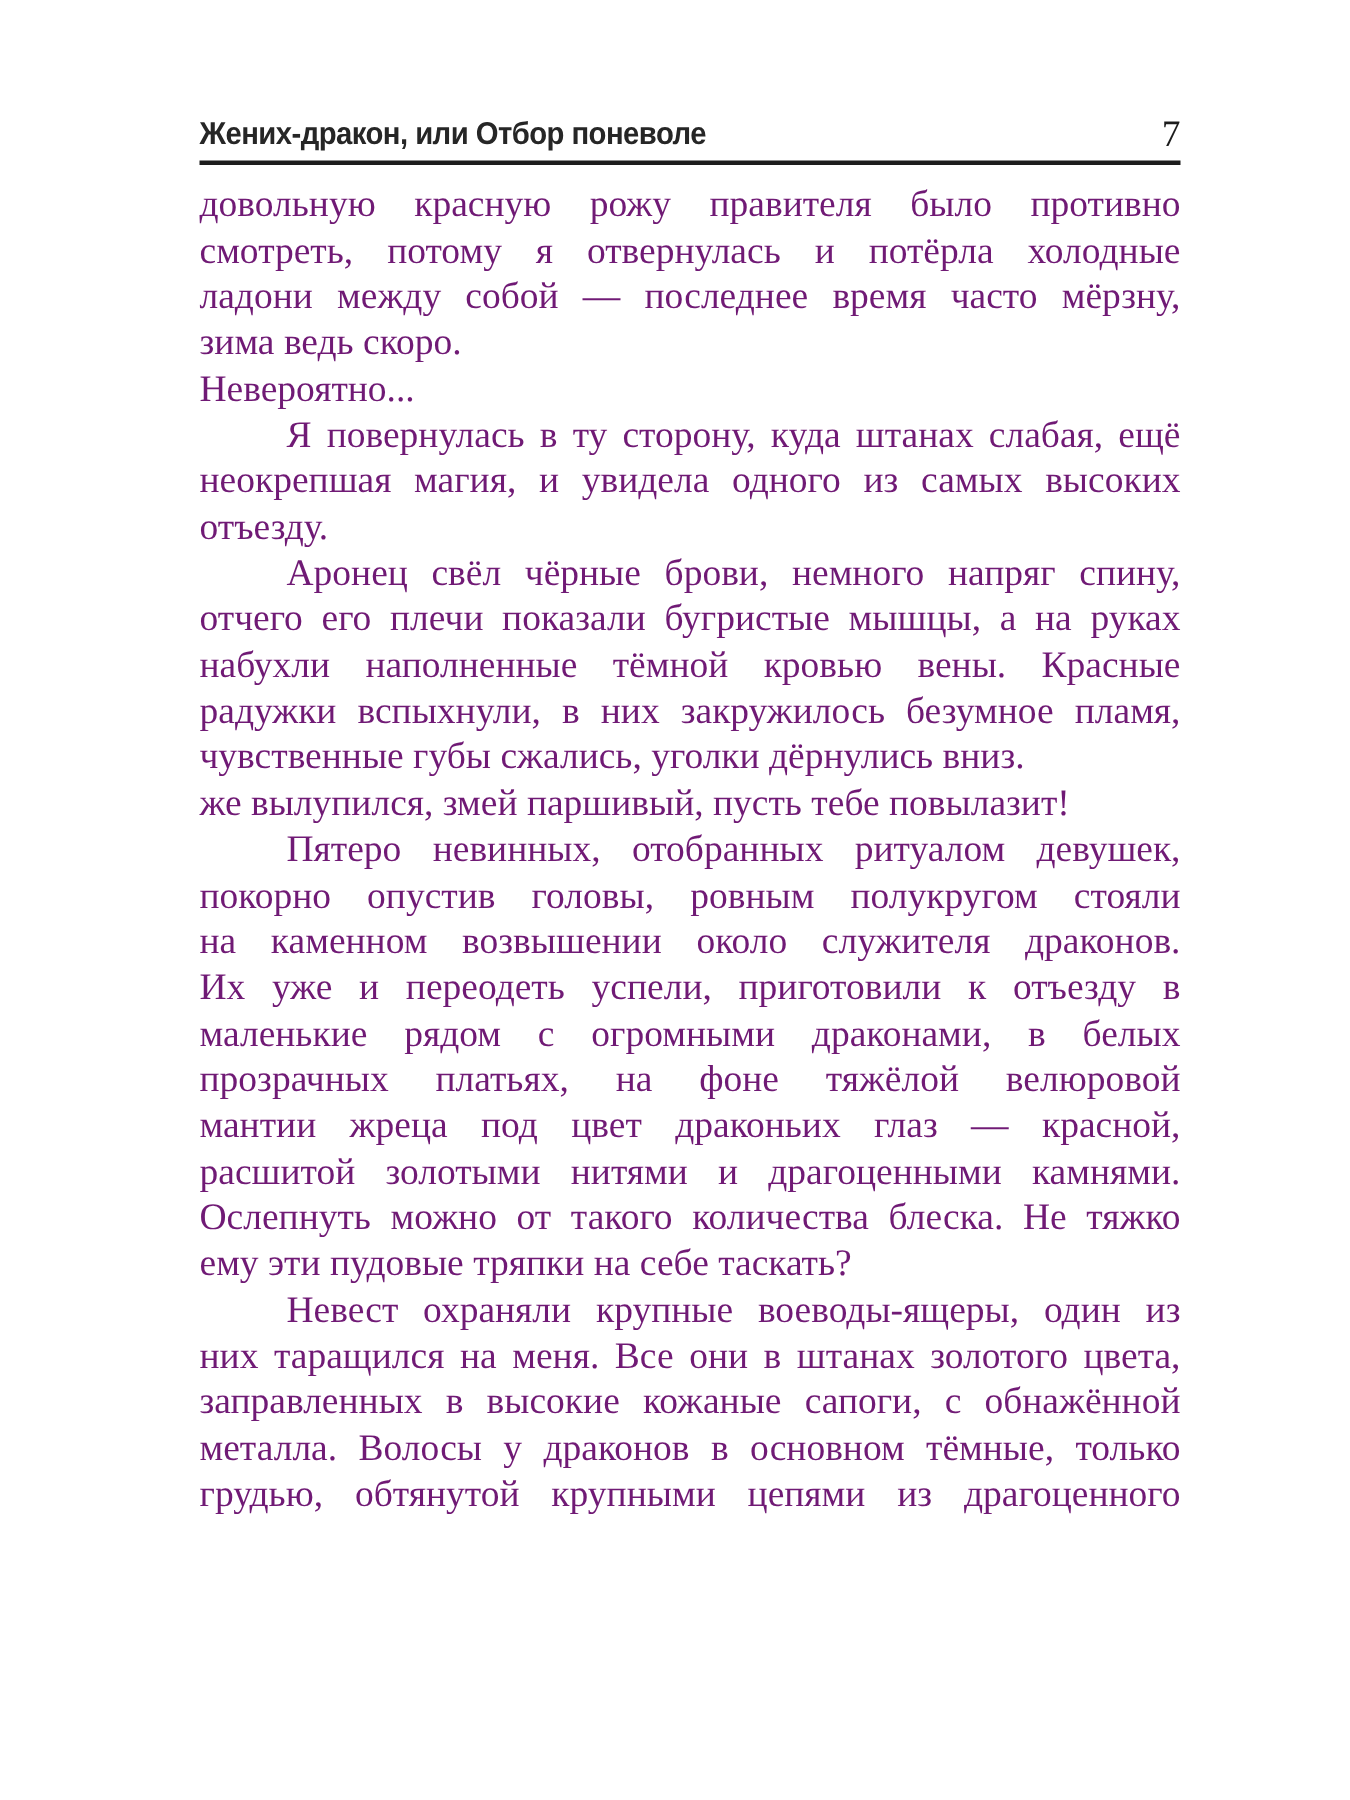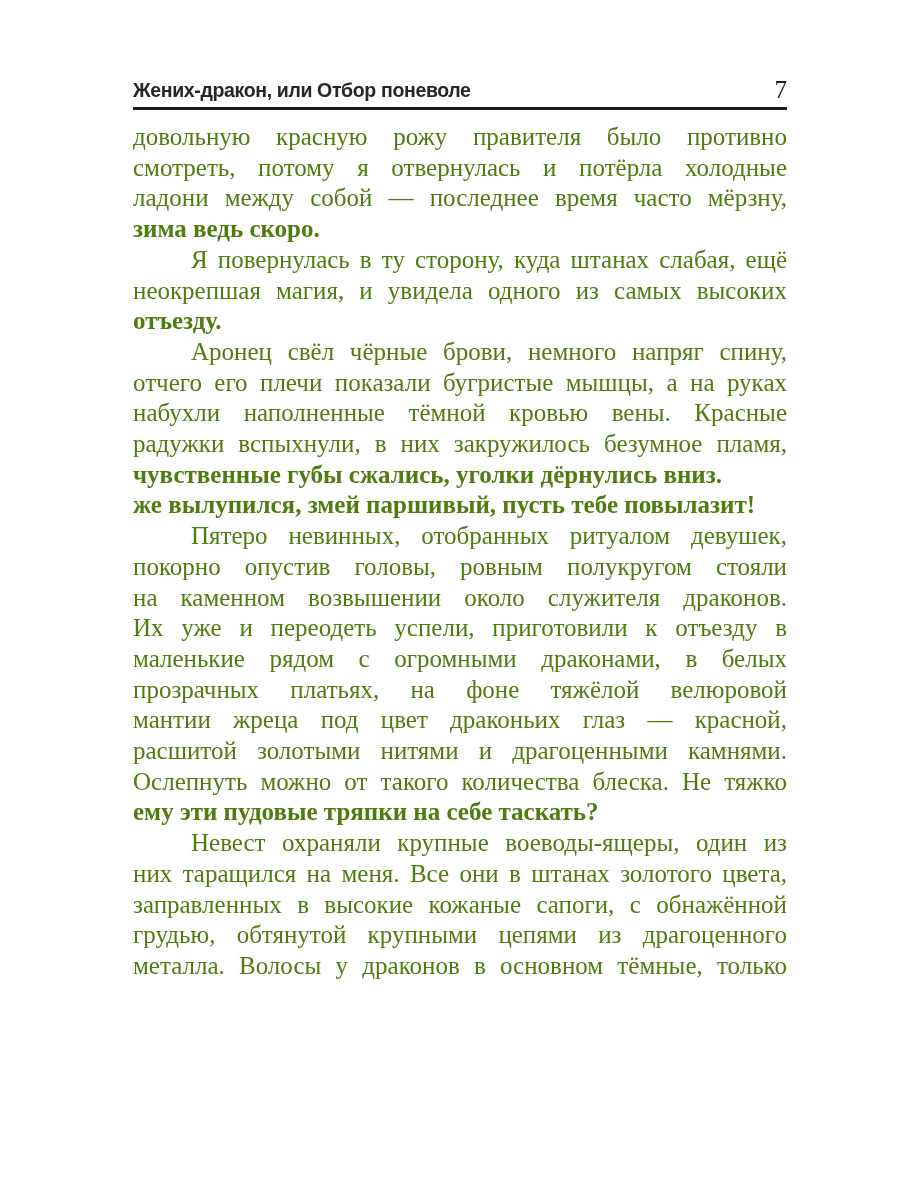--- a/index.html
+++ b/index.html
@@ -50,31 +50,30 @@
     background: #1d1d1d;
   }
 
   .page-body {
     position: absolute;
     left: 133px;
     width: 654px;
     top: 122px;
     font-size: 25px;
     line-height: 30.7px;
-    color: #4d7c0f;
+    color: #701a75;
   }
 
   .line {
     text-align: justify;
     text-align-last: justify;
   }
 
   .line.no-just {
     text-align-last: left;
-    font-weight: bold;
   }
 
   .line.indent {
     text-indent: 58px;
   }
 </style>
 </head>
 <body>
 
 <div class="page">
@@ -84,20 +83,21 @@
     <span class="pagenum">7</span>
   </div>
 
   <div class="header-rule"></div>
 
   <div class="page-body">
       <div class="line">довольную красную рожу правителя было противно</div>
       <div class="line">смотреть, потому я отвернулась и потёрла холодные</div>
       <div class="line">ладони между собой — последнее время часто мёрзну,</div>
       <div class="line no-just">зима ведь скоро.</div>
+      <div class="line no-just">Невероятно...</div>
       <div class="line indent">Я повернулась в ту сторону, куда штанах слабая, ещё</div>
       <div class="line">неокрепшая магия, и увидела одного из самых высоких</div>
       <div class="line no-just">отъезду.</div>
       <div class="line indent">Аронец свёл чёрные брови, немного напряг спину,</div>
       <div class="line">отчего его плечи показали бугристые мышцы, а на руках</div>
       <div class="line">набухли наполненные тёмной кровью вены. Красные</div>
       <div class="line">радужки вспыхнули, в них закружилось безумное пламя,</div>
       <div class="line no-just">чувственные губы сжались, уголки дёрнулись вниз.</div>
       <div class="line no-just">же вылупился, змей паршивый, пусть тебе повылазит!</div>
       <div class="line indent">Пятеро невинных, отобранных ритуалом девушек,</div>
@@ -106,17 +106,17 @@
       <div class="line">Их уже и переодеть успели, приготовили к отъезду в</div>
       <div class="line">маленькие рядом с огромными драконами, в белых</div>
       <div class="line">прозрачных платьях, на фоне тяжёлой велюровой</div>
       <div class="line">мантии жреца под цвет драконьих глаз — красной,</div>
       <div class="line">расшитой золотыми нитями и драгоценными камнями.</div>
       <div class="line">Ослепнуть можно от такого количества блеска. Не тяжко</div>
       <div class="line no-just">ему эти пудовые тряпки на себе таскать?</div>
       <div class="line indent">Невест охраняли крупные воеводы-ящеры, один из</div>
       <div class="line">них таращился на меня. Все они в штанах золотого цвета,</div>
       <div class="line">заправленных в высокие кожаные сапоги, с обнажённой</div>
+      <div class="line">металла. Волосы у драконов в основном тёмные, только</div>
       <div class="line">грудью, обтянутой крупными цепями из драгоценного</div>
-      <div class="line">металла. Волосы у драконов в основном тёмные, только</div>
     </div>
 
 </div>
 
 </body></html>

